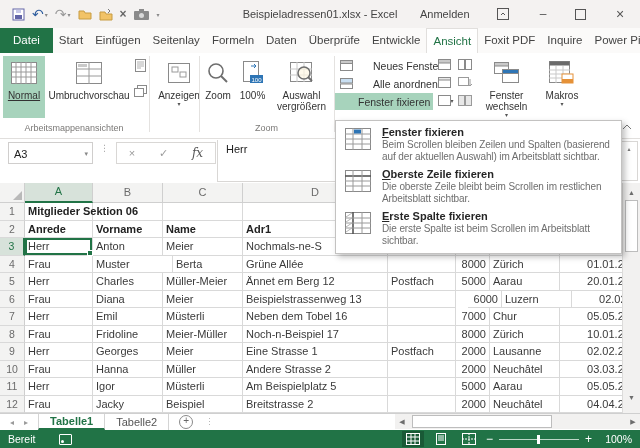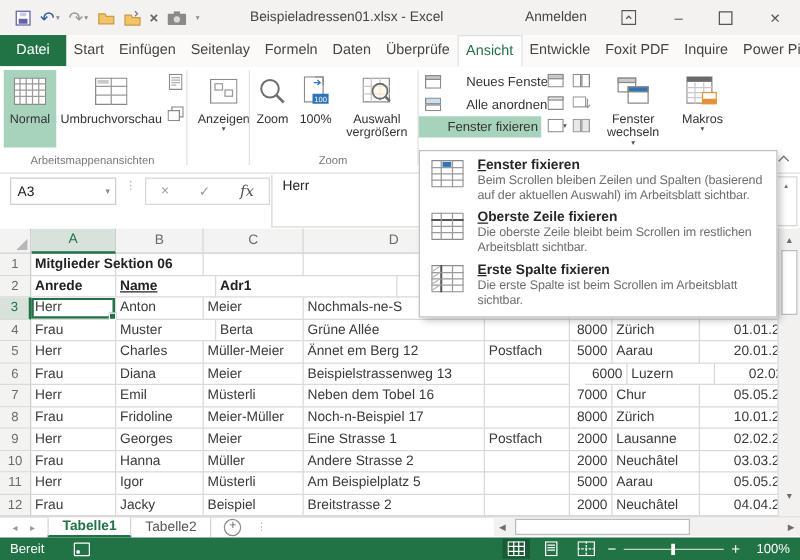--- a/index.html
+++ b/index.html
@@ -7,43 +7,43 @@
        font-family:"Liberation Sans","DejaVu Sans",sans-serif;color:#444;}
 
   
   .titlebar{position:absolute;left:0;top:0;width:640px;height:28px;background:#f4f2f1;}
   .qat{position:absolute;left:12px;top:0;height:28px;display:flex;align-items:center;gap:7px;}
   .qbtn{display:inline-flex;align-items:center;height:18px;cursor:default;}
   .qcaret{font-size:6px;color:#8a8a8a;margin-left:1px;}
   .undoGlyph{color:#2f5e9e;font-size:14px;line-height:14px;}
   .redoGlyph{color:#9a9a9a;font-size:14px;line-height:14px;}
   .xGlyph{color:#666;font-size:12px;font-weight:bold;}
-  .wtitle{position:absolute;left:200px;top:0;width:260px;height:28px;line-height:28px;
-          text-align:left;font-size:11px;color:#444;white-space:nowrap;}
+  .wtitle{position:absolute;left:190px;top:0;width:260px;height:28px;line-height:28px;
+          text-align:center;font-size:11px;color:#444;white-space:nowrap;}
   .signin{position:absolute;left:420px;top:0;height:28px;line-height:28px;font-size:11px;color:#444;}
   .wc{position:absolute;top:0;width:30px;height:28px;line-height:28px;text-align:center;
       font-size:12px;color:#555;}
   .maxbox{display:inline-block;width:9px;height:9px;border:1px solid #555;vertical-align:middle;}
 
   
   .tabrow{position:absolute;left:0;top:28px;width:640px;height:25px;background:#fbfaf9;
           border-bottom:1px solid #e1dfdd;display:flex;align-items:stretch;font-size:11.5px;}
   .filetab{background:#217346;color:#fff;padding:0 13px;line-height:25px;}
   .rtab{padding:0 6px;line-height:25px;color:#444;white-space:nowrap;}
   .rtab.active{background:#fff;color:#217346;border:1px solid #e1dfdd;border-bottom:none;line-height:24px;}
 
   
   .ribbon{position:absolute;left:0;top:53px;width:640px;height:85px;background:#fff;
           border-bottom:1px solid #e1dfdd;}
   .rdiv{position:absolute;top:3px;height:76px;width:1px;background:#e4e2e0;}
   .bigbtn{position:absolute;display:flex;flex-direction:column;align-items:center;
           justify-content:flex-start;font-size:10px;color:#333;text-align:center;}
   .bigbtn .bicon{height:30px;display:flex;align-items:center;justify-content:center;margin-top:2px;}
   .bigbtn .blabel{line-height:11px;margin-top:2px;}
-  .bigbtn.sel{background:#a7d3bc;}
+  .bigbtn.sel{background:#a7d3bc;text-decoration:underline;}
   .caret{font-size:6px;color:#555;line-height:7px;}
   .glabel{position:absolute;top:70px;font-size:9px;color:#7a7876;text-align:center;}
   .smallwinbtn{position:absolute;height:17px;display:flex;align-items:center;gap:20px;
                font-size:10.5px;color:#333;white-space:nowrap;padding:0 3px;}
   .smallwinbtn.sel{background:#a7d3bc;}
   .tinybtn{position:absolute;width:15px;height:15px;display:flex;align-items:center;justify-content:center;}
 
   
   .fbar{position:absolute;left:0;top:140px;width:640px;height:43px;background:#fff;}
   .namebox{position:absolute;left:8px;top:2px;width:85px;height:22px;border:1px solid #d0cecd;
@@ -188,22 +188,22 @@
 
   <div class="tabrow">
     <span class="filetab">Datei</span>
     <span style="display:flex;">
         <span class="rtab">Start</span>
         <span class="rtab">Einfügen</span>
         <span class="rtab">Seitenlay</span>
         <span class="rtab">Formeln</span>
         <span class="rtab">Daten</span>
         <span class="rtab">Überprüfe</span>
+        <span class="rtab">Entwickle</span>
         <span class="rtab active">Ansicht</span>
-        <span class="rtab">Entwickle</span>
         <span class="rtab">Foxit PDF</span>
         <span class="rtab">Inquire</span>
         <span class="rtab">Power Piv</span>
       </span>
 
   </div>
 
   <div class="ribbon">
 
     <div class="bigbtn sel" style="left:3px;top:3px;width:42px;height:62px;">
@@ -418,21 +418,22 @@
           <div class="cell bold" style="width: 80px;"><span></span></div>
           <div class="cell bold" style="width: 145px;"><span></span></div>
           <div class="cell bold" style="width: 68px;"><span></span></div>
           <div class="cell bold num" style="width: 34px;"><span></span></div>
           <div class="cell bold" style="width: 70px;"><span></span></div>
           <div class="cell bold num" style="width: 80px;"><span></span></div>
         </div>
         <div class="grow">
           <div class="rhead">2</div>
           <div class="cell bold" style="width: 68px;"><span>Anrede</span></div>
-          <div class="cell bold" style="width: 80px; text-decoration: underline;"><span>Name</span></div>
+          <div class="cell bold" style="width: 70px;"><span>Vorname</span></div>
+          <div class="cell bold" style="width: 80px;"><span>Name</span></div>
           <div class="cell bold" style="width: 145px;"><span>Adr1</span></div>
           <div class="cell bold" style="width: 68px;"><span></span></div>
           <div class="cell bold num" style="width: 34px;"><span></span></div>
           <div class="cell bold" style="width: 70px;"><span></span></div>
           <div class="cell bold num" style="width: 80px;"><span></span></div>
         </div>
         <div class="grow">
           <div class="rhead hl">3</div>
           <div class="cell selcell" style="width: 68px;"><span>Herr</span></div>
           <div class="cell" style="width: 70px;"><span>Anton</span></div>

